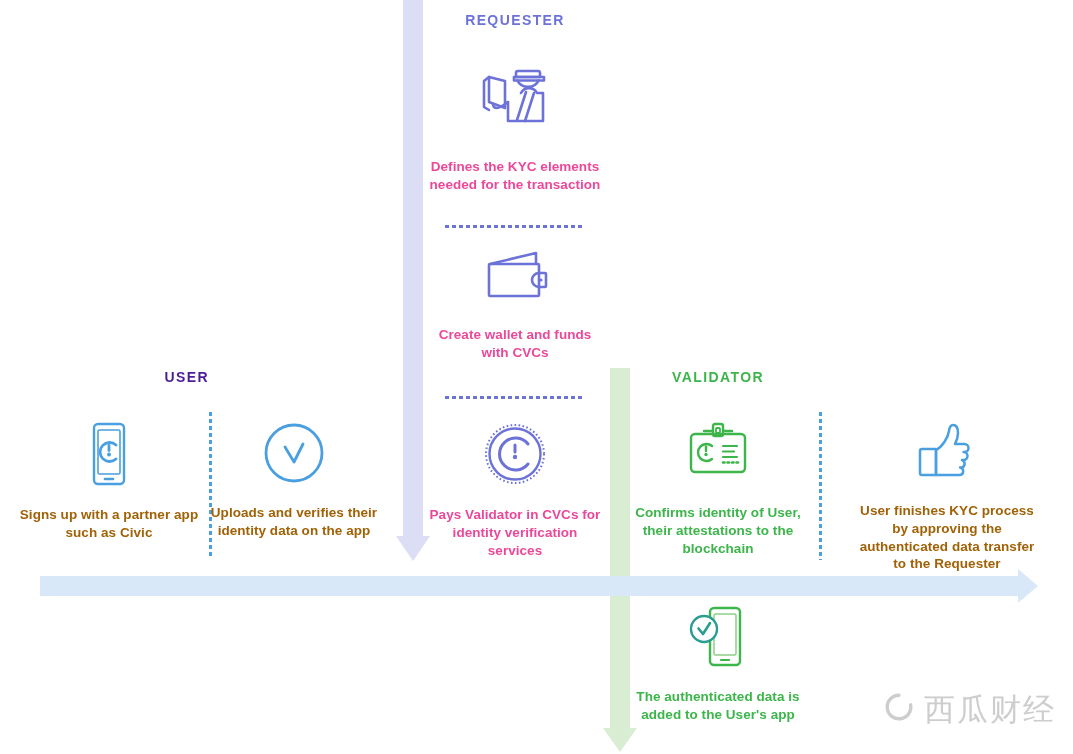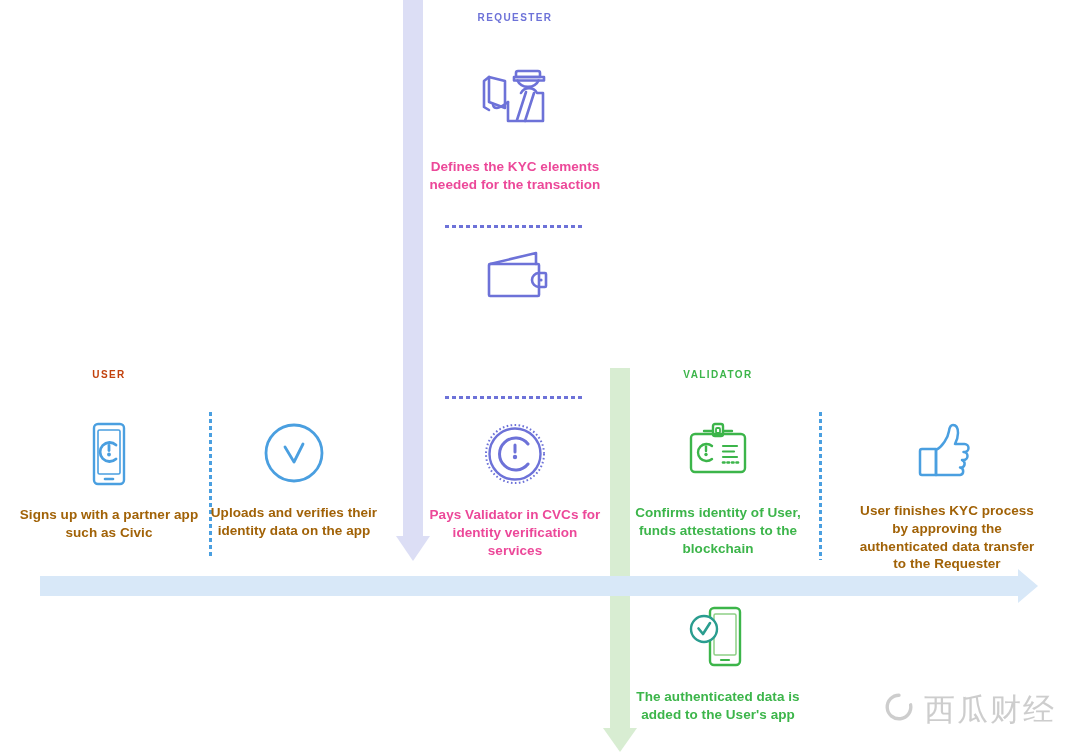--- a/index.html
+++ b/index.html
@@ -39,24 +39,24 @@
     background-size:3px 7px;background-repeat:repeat-y;
   }
   .dot-h{
     position:absolute;height:3px;
     background-image:linear-gradient(to right,#6d72d8 55%, rgba(255,255,255,0) 0%);
     background-size:7px 3px;background-repeat:repeat-x;
   }
 
   
   .lane-title{
-    position:absolute;text-align:center;font-weight:bold;font-size:10px;
+    position:absolute;text-align:center;font-weight:bold;font-size:14px;
     letter-spacing:1.4px;
   }
-  .t-user{color:#c2410c;}
+  .t-user{color:#4c1d95;text-align:right;}
   .t-requester{color:#6d72d8;}
   .t-validator{color:#3cb54a;}
 
   
   .step{position:absolute;text-align:center;}
   .step .icon{display:block;margin:0 auto;}
   .step .cap{
     display:block;margin-top:16px;font-size:13.5px;line-height:1.32;
     font-weight:bold;letter-spacing:.05px;
   }
@@ -123,20 +123,21 @@
   <div class="step" style="left:425px;top:250px;width:180px;">
     <span class="icon">
       <svg width="72" height="56" viewBox="0 0 72 56" fill="none" stroke="#6d72d8" stroke-width="2.6" stroke-linecap="round" stroke-linejoin="round">
         <path d="M11 14 L57 3 v11"></path>
         <path d="M11 14 h48 a1 1 0 0 1 1 1 v30 a1 1 0 0 1 -1 1 h-48 a1 1 0 0 1 -1 -1 v-30 a1 1 0 0 1 1 -1 z"></path>
         <path d="M60 23 h6 a1 1 0 0 1 1 1 v12 a1 1 0 0 1 -1 1 h-6"></path>
         <path d="M60 23 a7 7 0 0 0 0 14"></path>
         <circle cx="62" cy="30" r="1.6" fill="#6d72d8" stroke="none"></circle>
       </svg>
     </span>
+    <span class="cap cap-purple">Create wallet and funds with CVCs</span>
   </div>
 
   <div class="step" style="left:425px;top:422px;width:180px;">
     <span class="icon">
       <svg width="64" height="64" viewBox="0 0 64 64" fill="none" stroke="#6d72d8" stroke-width="2.4">
         <circle cx="32" cy="32" r="29" stroke-dasharray="1.6 2.4" stroke-width="2"></circle>
         <circle cx="32" cy="32" r="25.5"></circle>
         <path d="M45 22 a16 16 0 1 0 0 20" stroke-width="3" stroke-linecap="round"></path>
         <path d="M32 23 v7" stroke-width="3" stroke-linecap="round"></path>
         <circle cx="32" cy="35" r="2.2" fill="#6d72d8" stroke="none"></circle>
@@ -187,21 +188,21 @@
 
         <path d="M41 24 h14" stroke-width="2.2"></path>
         <path d="M41 29.5 h11" stroke-width="2.2"></path>
         <path d="M41 35 h14" stroke-width="2.2"></path>
         <path d="M41 40.5 h1.5" stroke-width="2.6"></path>
         <path d="M45.5 40.5 h1.5" stroke-width="2.6"></path>
         <path d="M50 40.5 h1.5" stroke-width="2.6"></path>
         <path d="M54.5 40.5 h1.5" stroke-width="2.6"></path>
       </svg>
     </span>
-    <span class="cap cap-green">Confirms identity of User, funds attestations to the blockchain</span>
+    <span class="cap cap-green">Confirms identity of User, their attestations to the blockchain</span>
   </div>
 
   <div class="step" style="left:628px;top:606px;width:180px;">
     <span class="icon">
       <svg width="68" height="62" viewBox="0 0 68 62" fill="none" stroke="#3cb54a" stroke-width="2.4" stroke-linecap="round" stroke-linejoin="round">
         <rect x="26" y="2" width="30" height="57" rx="4"></rect>
         <rect x="30" y="8" width="22" height="41" rx="1.5" stroke-width="1.5" stroke="#8ecf86"></rect>
         <path d="M37 54 h8" stroke-width="2.2"></path>
         <circle cx="20" cy="23" r="13" fill="#ffffff" stroke="#2a9d8f"></circle>
         <path d="M14.5 22.5 L19 28 L26 17" stroke="#2a9d8f" stroke-width="2.6"></path>

